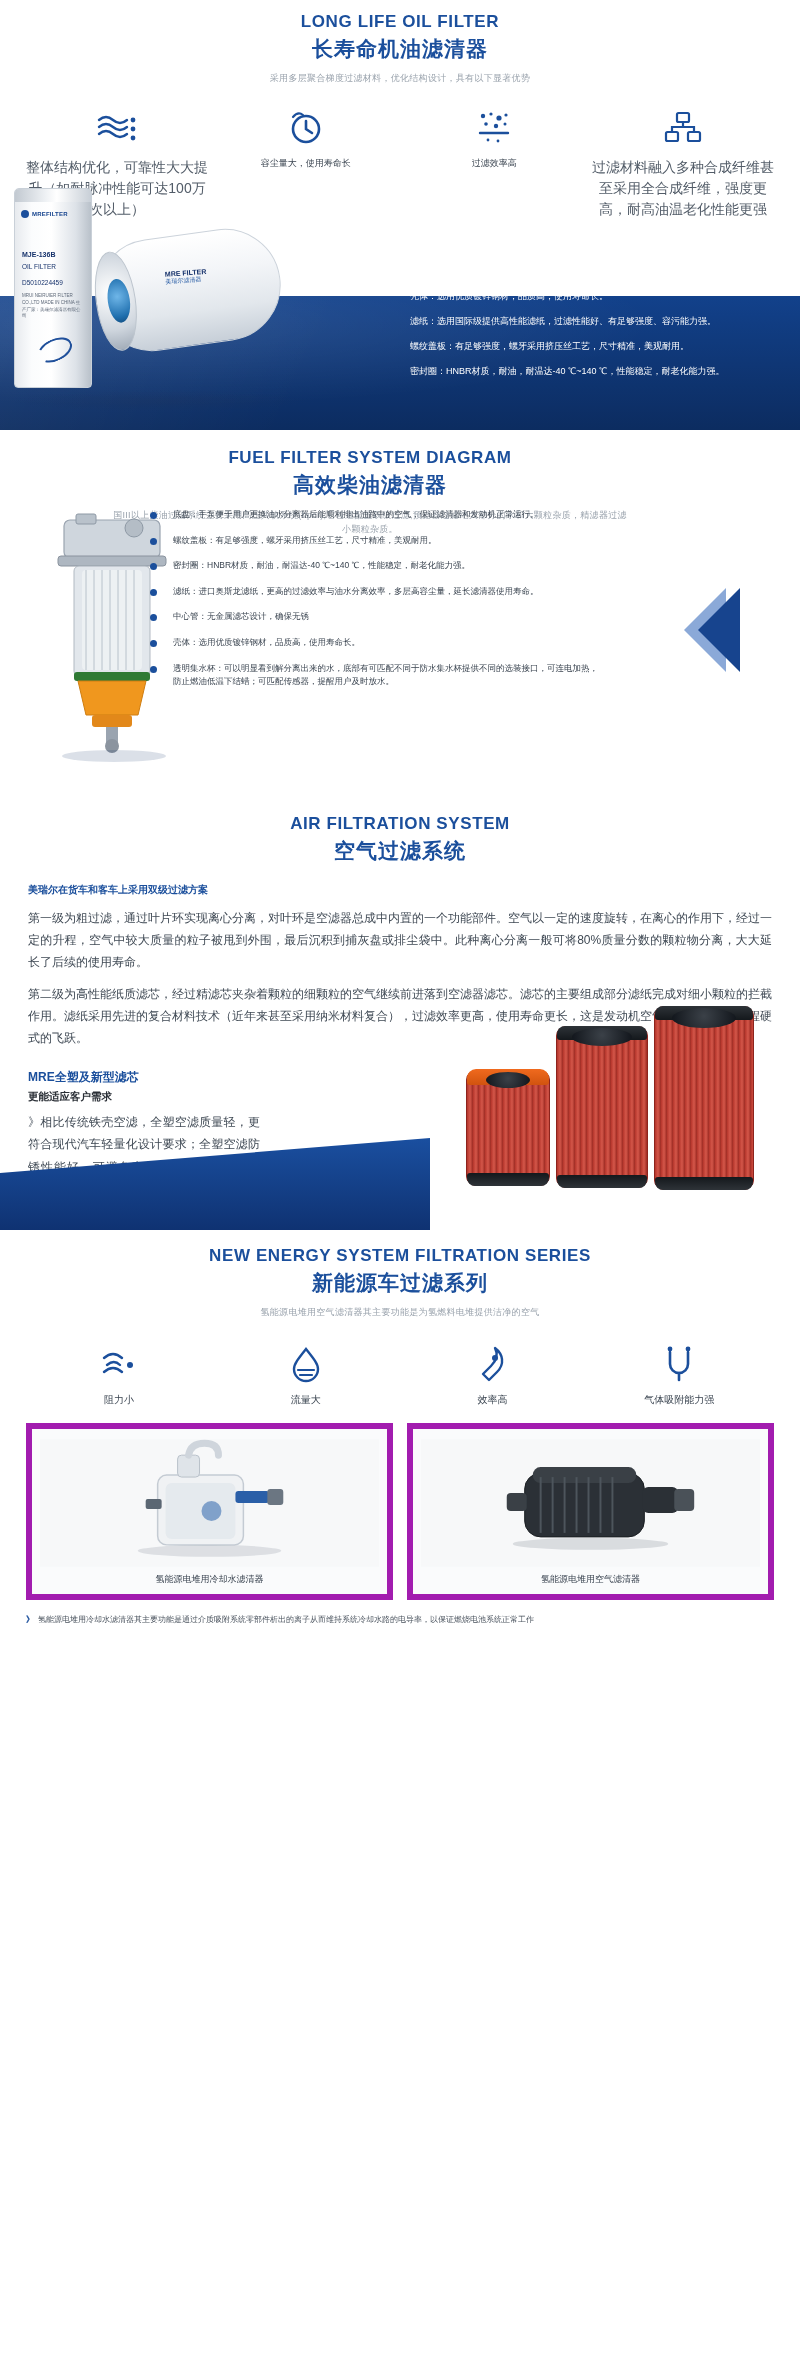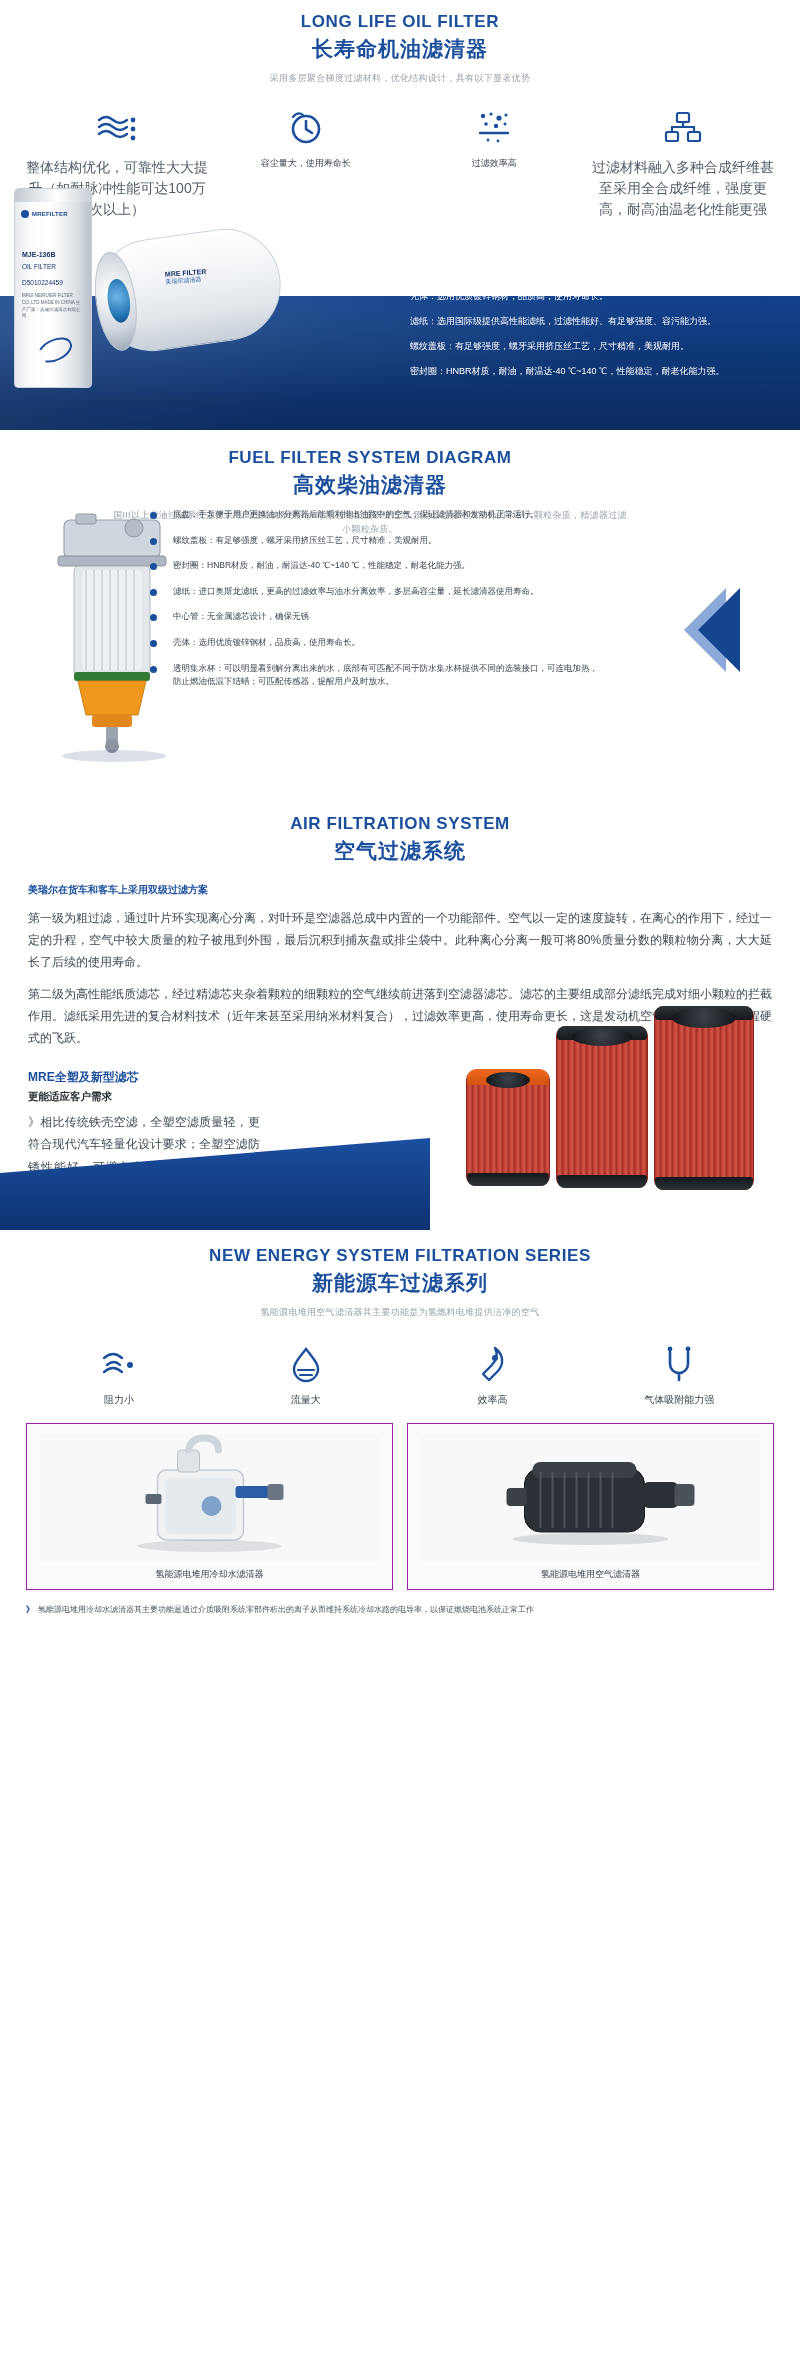--- a/index.html
+++ b/index.html
@@ -219,21 +219,21 @@
   }
 
   
   .sec-ne { position: relative; width: 800px; height: 400px; background: #ffffff; padding-top: 16px; }
   .ne-feat-row { display: flex; justify-content: center; padding: 22px 42px 0 40px; gap: 29px; }
   .ne-feat { width: 160px; text-align: center; }
   .ne-feat .ic { height: 46px; display: flex; align-items: center; justify-content: center; }
   .ne-feat .cap { margin-top: 6px; font-size: 10px; color: #3a4450; }
   .ne-cards { display: flex; gap: 14px; padding: 16px 26px 0 26px; }
   .ne-card {
-    flex: 1; border: 1px solid #a21caf; background: #fafbfc;
+    flex: 1; border: 6px solid #a21caf; background: #fafbfc;
     padding: 10px 8px 8px 8px; text-align: center;
   }
   .ne-card .ph { height: 128px; position: relative; }
   .ne-card .lbl { font-size: 9px; color: #3a4450; margin-top: 6px; }
   .ne-foot {
     margin-top: 14px; padding: 0 26px;
     font-size: 8px; color: #49525d; line-height: 1.6;
     display: flex; align-items: flex-start;
   }
   .ne-foot .q { color: #1b4f9c; margin-right: 4px; font-weight: bold; }

